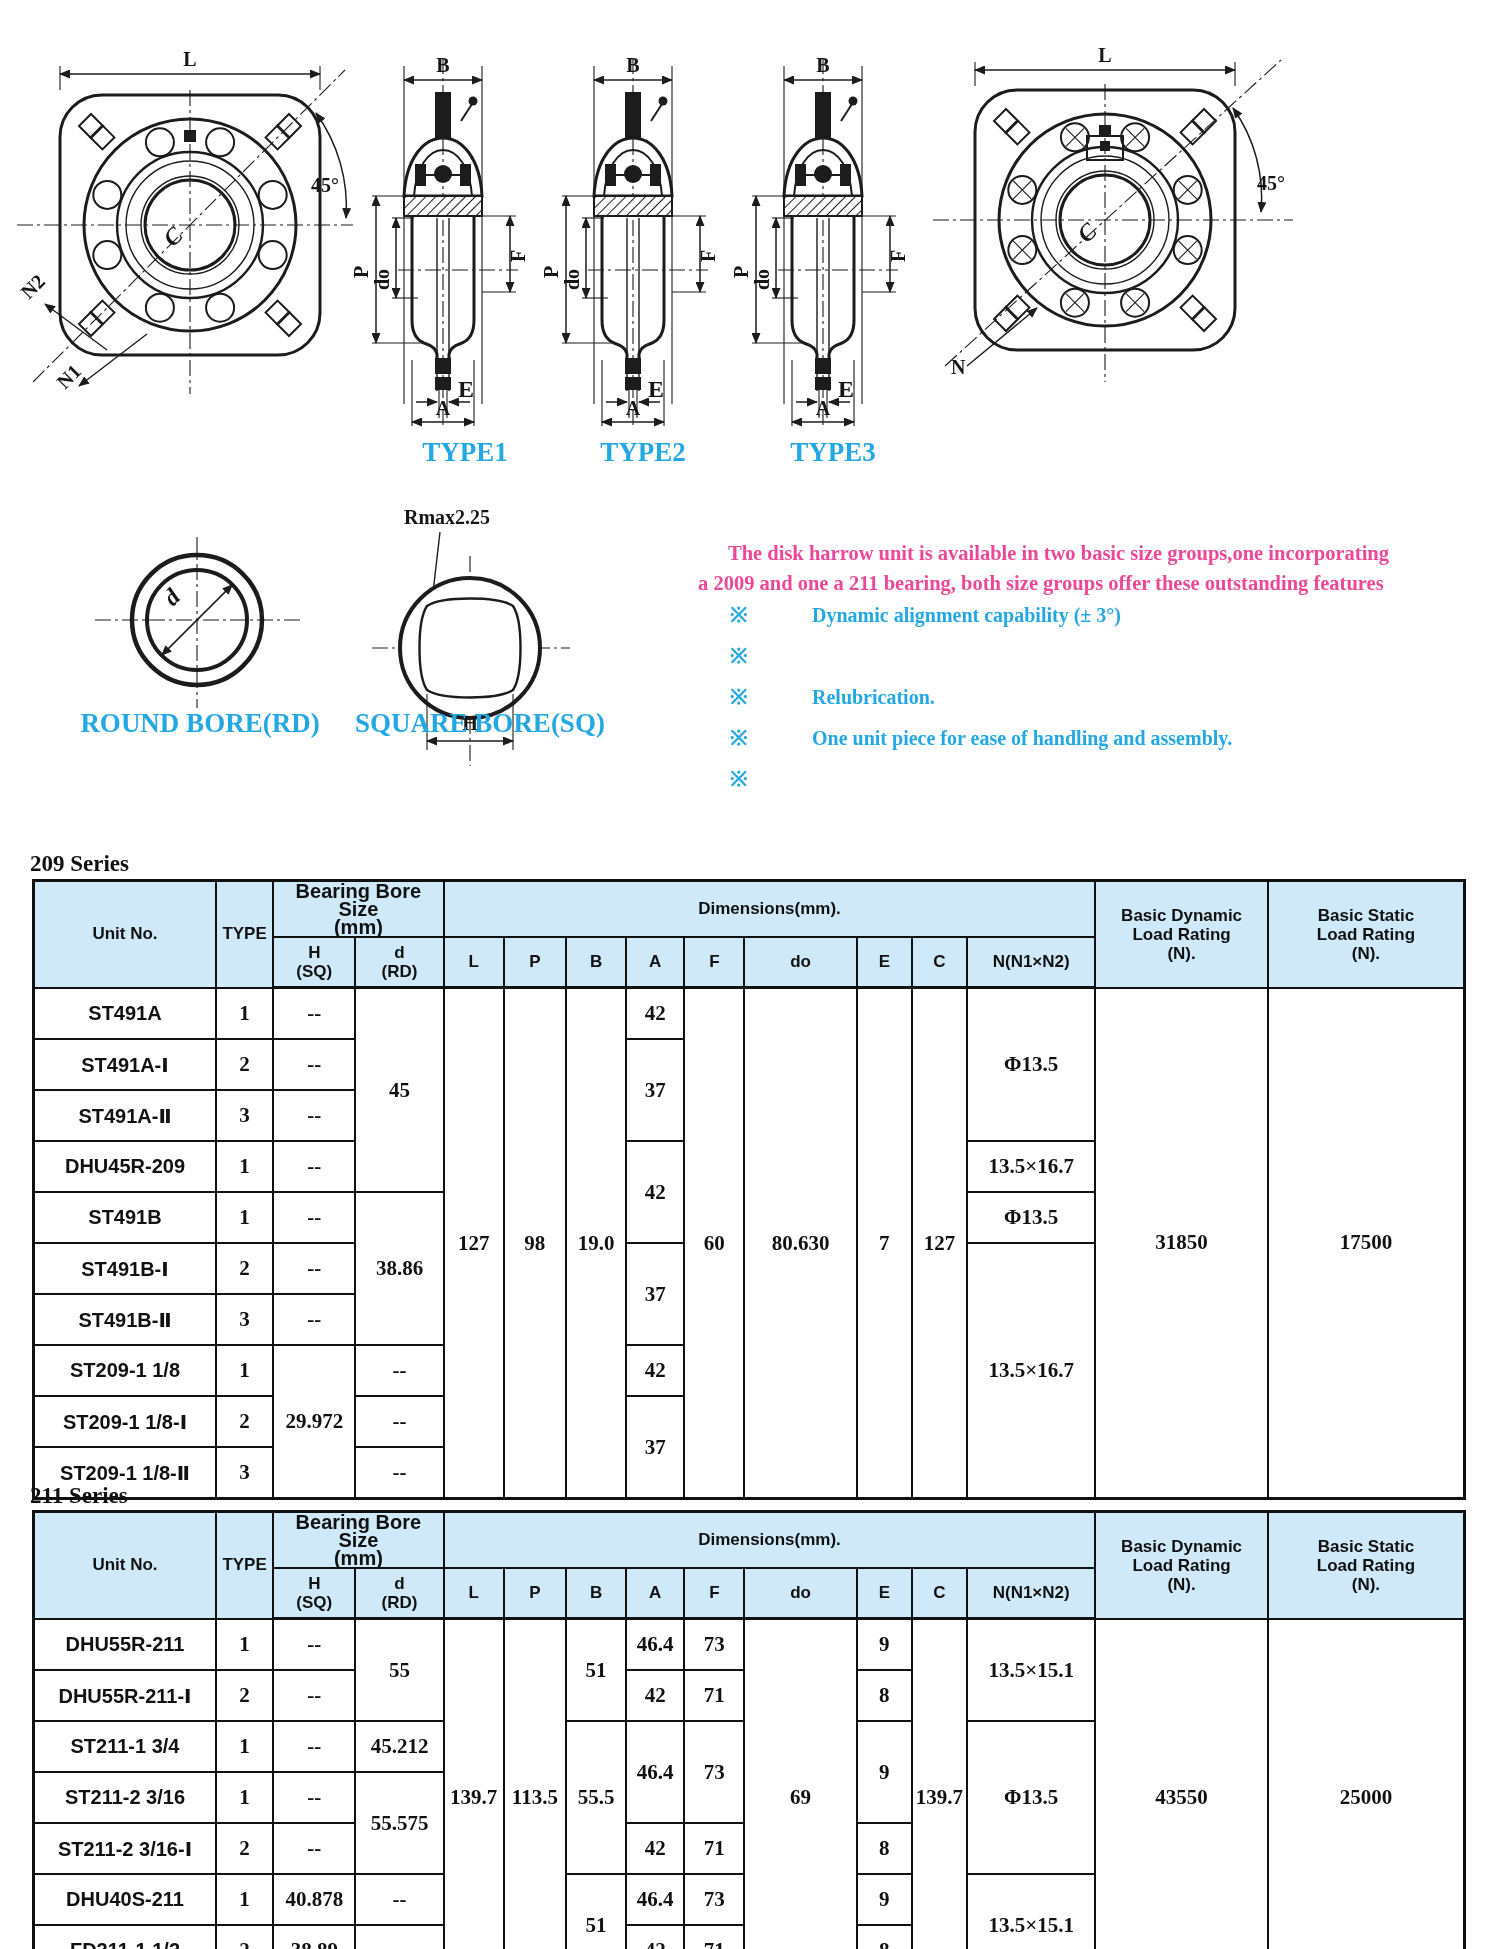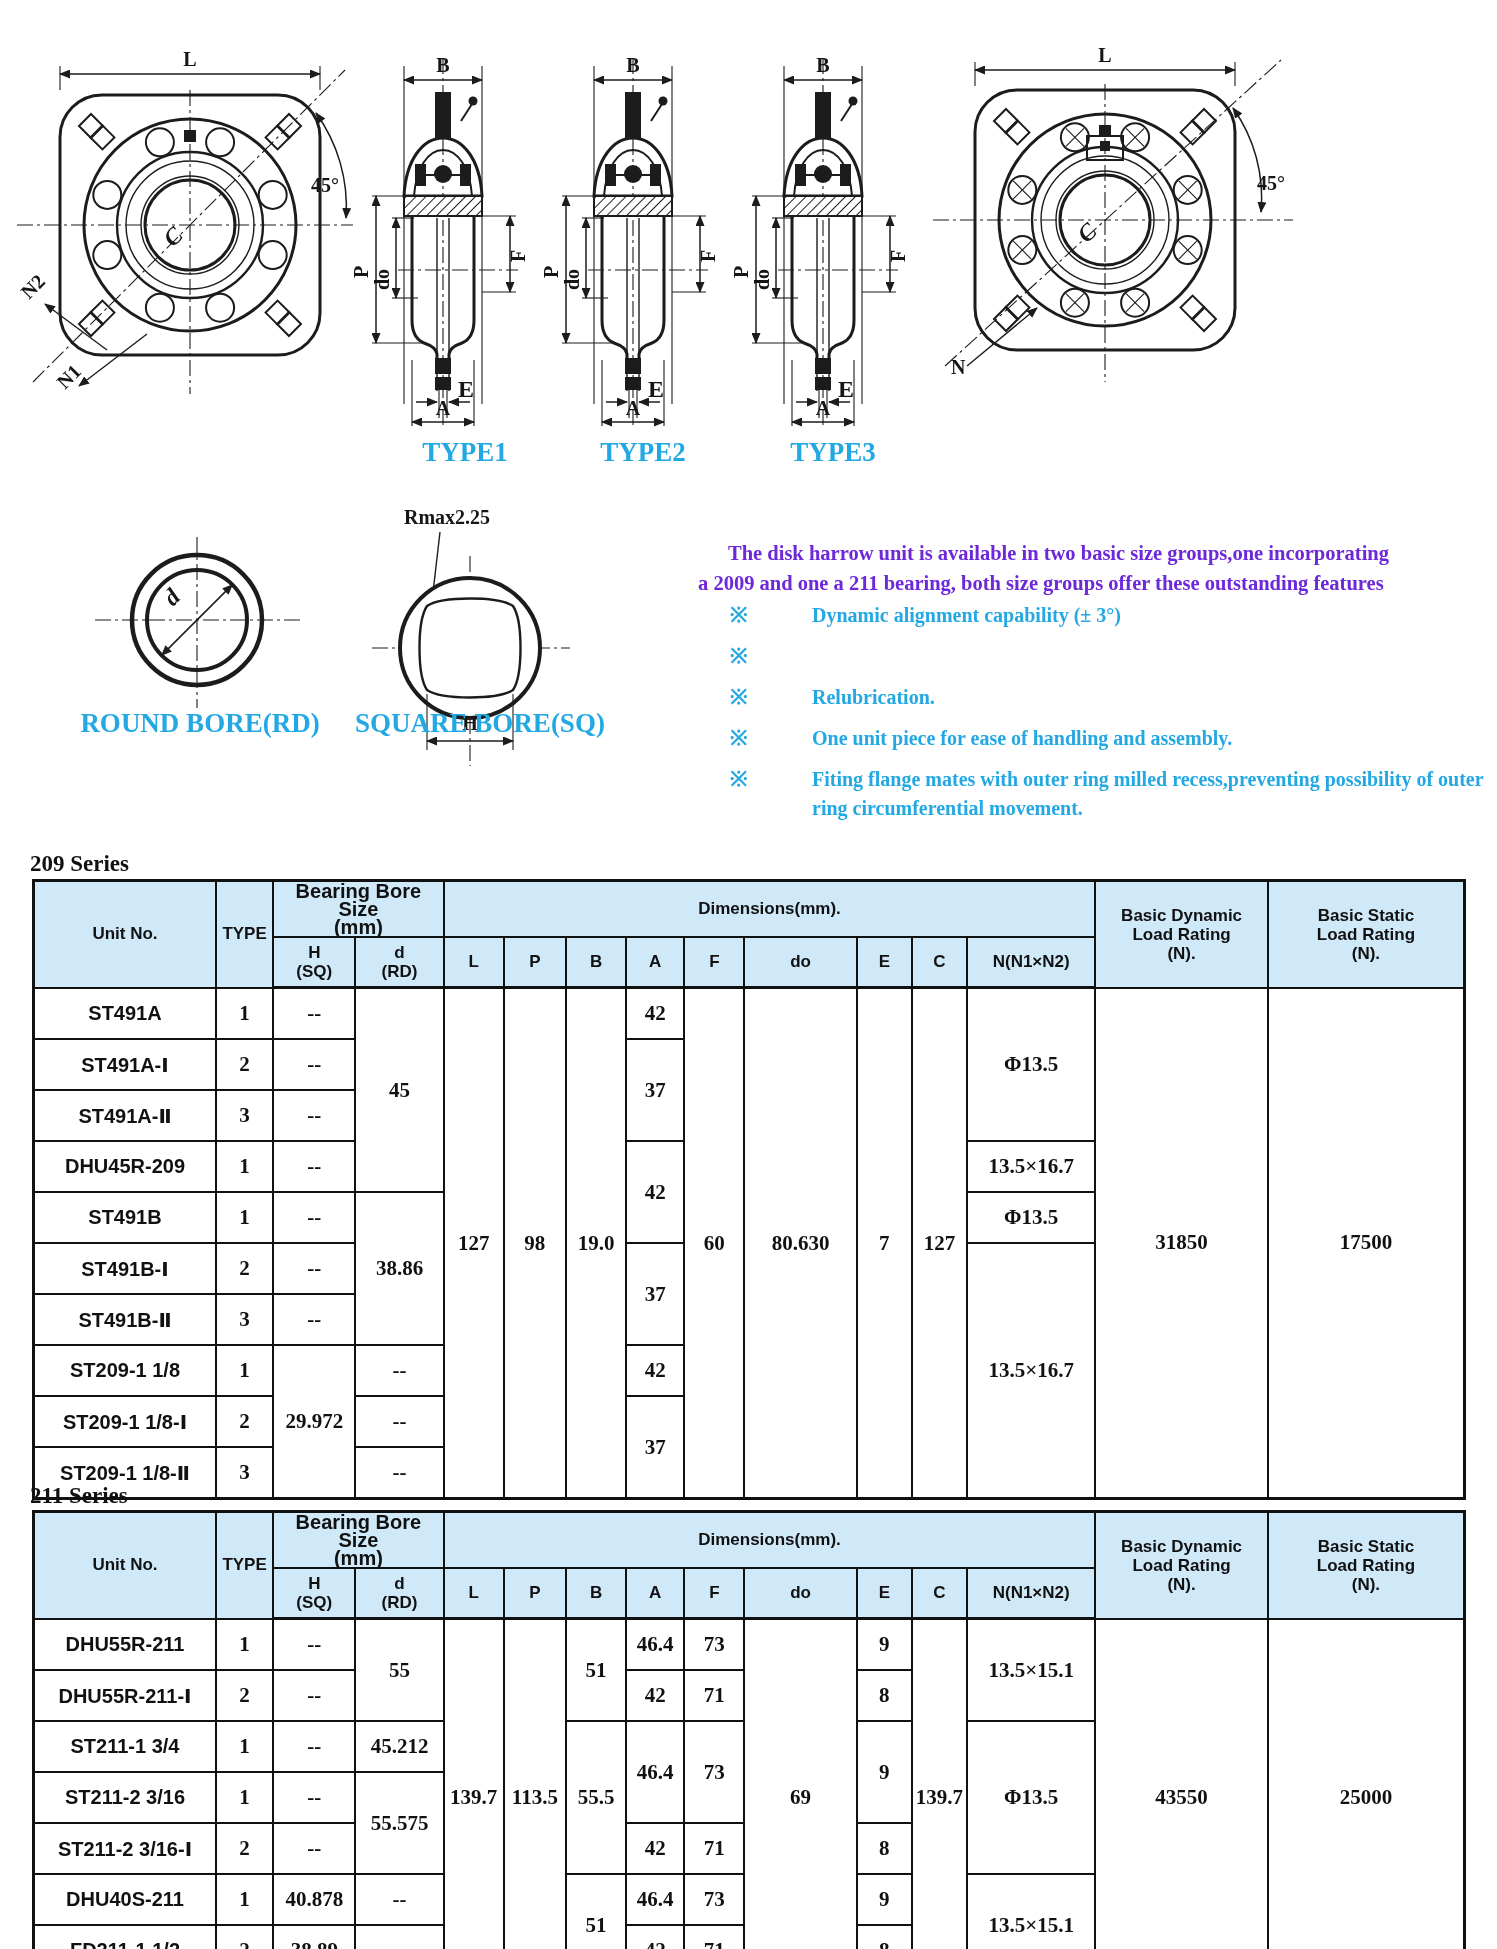--- a/index.html
+++ b/index.html
@@ -16,21 +16,21 @@
   .s15{stroke:#1c1c1c;stroke-width:1.4;fill:none;}
   .thin{stroke:#1c1c1c;stroke-width:1.1;fill:none;}
   .dim{stroke:#1c1c1c;stroke-width:1.5;fill:none;}
   .cl{stroke:#1c1c1c;stroke-width:1.1;fill:none;stroke-dasharray:16 4 3 4;}
   .fillb{fill:#1c1c1c;stroke:none;}
 
   .type-label{position:absolute;width:170px;text-align:center;
     font:700 27px "Liberation Serif",serif;color:#23a8e3;}
   .bore-caption{position:absolute;text-align:center;
     font:700 27px "Liberation Serif",serif;color:#23a8e3;}
-  .intro{position:absolute;left:698px;top:538px;width:799px;color:#6d28d9;
+  .intro{position:absolute;left:698px;top:538px;width:799px;color:#ec4899;
     font:600 20.5px "Liberation Serif",serif;line-height:30px;text-indent:30px;}
   .bullets{position:absolute;left:730px;top:601px;width:767px;color:#23a8e3;}
   .bullet{display:flex;margin-bottom:12px;font:600 20px "Liberation Serif",serif;line-height:29px;}
   .bullet .mk{width:50px;flex:0 0 50px;font-size:21px;}
   .bullet .bt{width:690px;margin-left:32px;}
 
   .series{position:absolute;font:600 23px "Liberation Serif",serif;color:#111;}
 
   table.dt{border-collapse:collapse;table-layout:fixed;width:1434px;background:#fff;
     border:3px solid #111;}
@@ -268,21 +268,20 @@
     <div class="bullet">
       <span class="mk">※</span>
       <span class="bt">Relubrication.</span>
     </div>
     <div class="bullet">
       <span class="mk">※</span>
       <span class="bt">One unit piece for ease of handling and assembly.</span>
     </div>
     <div class="bullet">
       <span class="mk">※</span>
-      <span class="bt">Fiting flange mates with outer ring milled recess,preventing possibility of outer ring circumferential movement.</span>
     </div>
   </div>
 
   <div class="series" style="left:30px;top:851px">209 Series</div>
   <div class="abs" style="left:32px;top:879px" id="t209">
       <table class="dt">
         <colgroup>
           <col style="width: 182px;">
           <col style="width: 57px;">
           <col style="width: 82px;">

